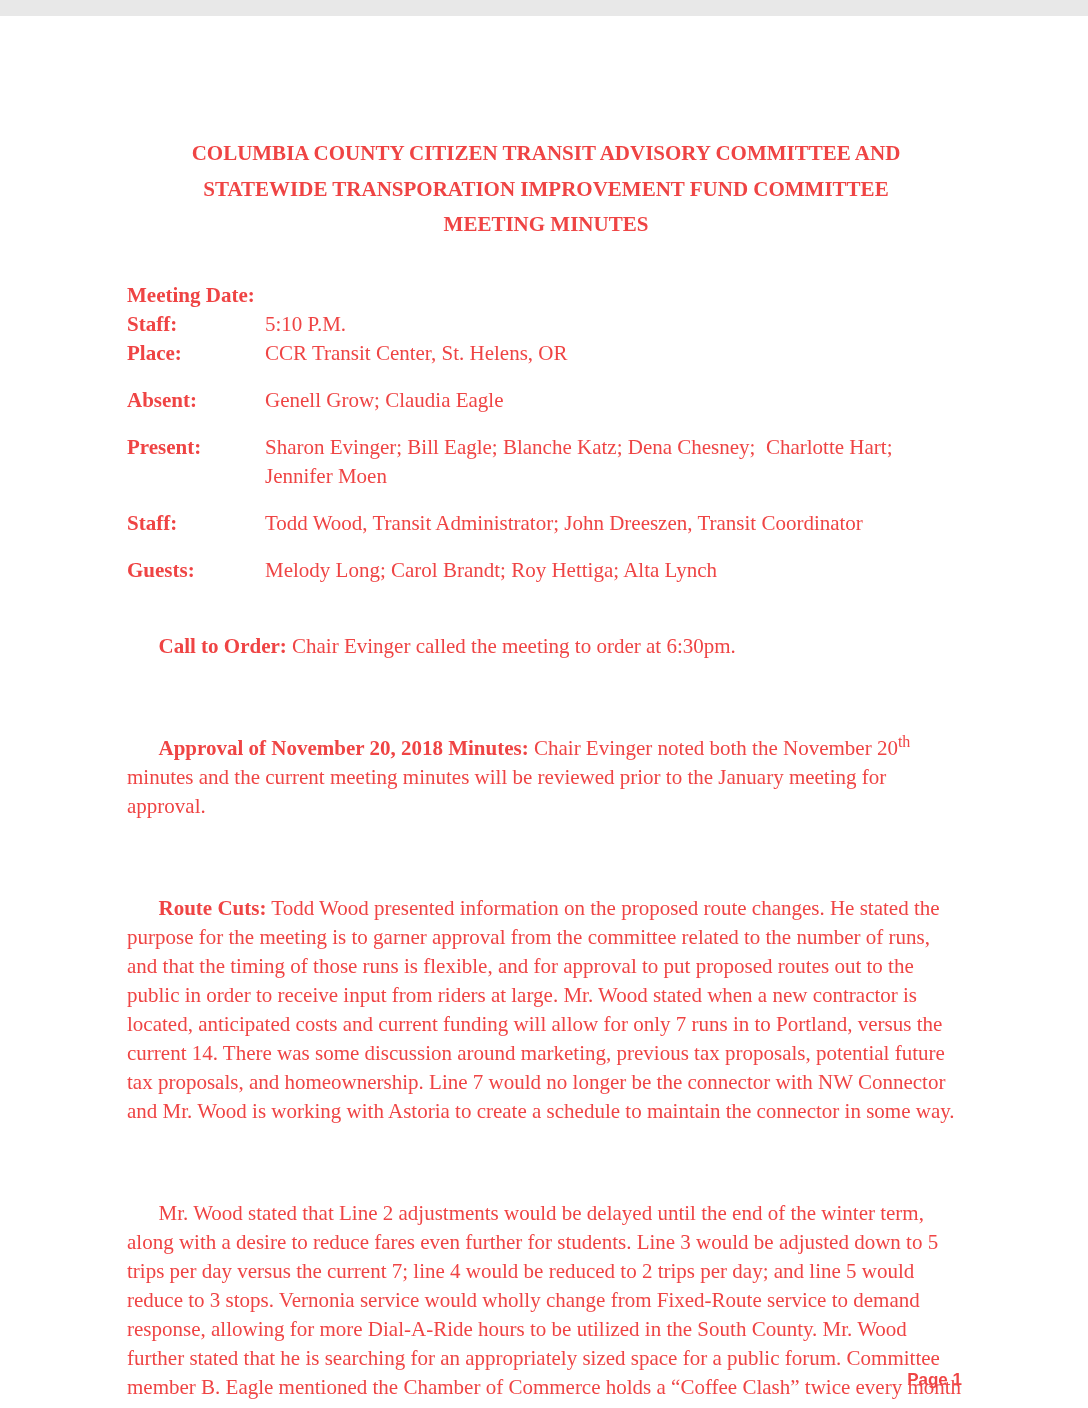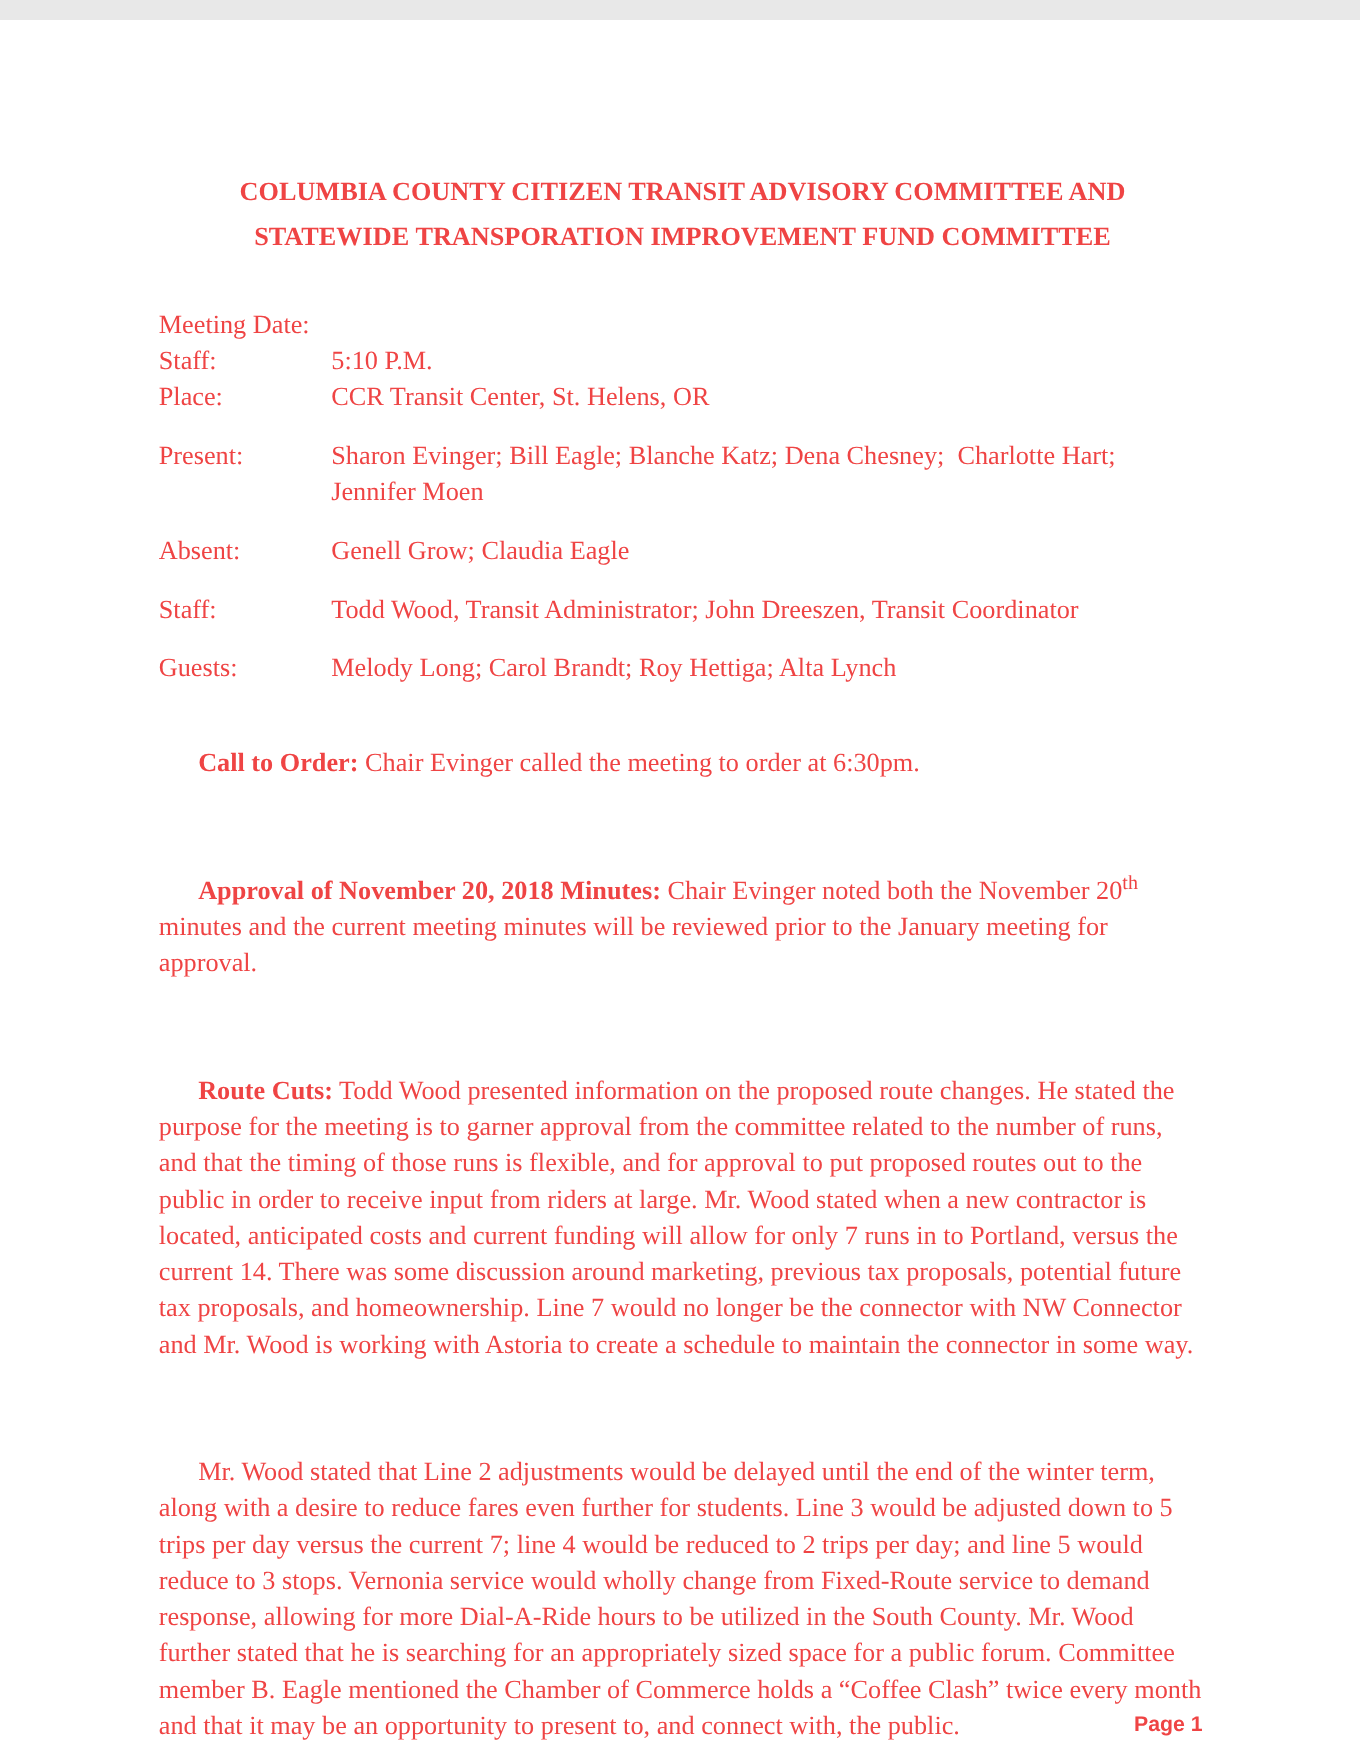--- a/index.html
+++ b/index.html
@@ -26,21 +26,21 @@
     text-align: center;
     font-weight: bold;
     line-height: 35.5px;
     margin-bottom: 38px;
   }
   .meta-row { display: flex; }
   .meta-row.gap { margin-top: 18px; }
   .meta-label {
     flex: 0 0 138px;
     width: 138px;
-    font-weight: normal;
+    font-weight: bold;
   }
   .meta-value {
     flex: 1;
     white-space: pre-wrap;
   }
   .para {
     margin-top: 15px;
     white-space: pre-wrap;
   }
   .para.tight { margin-top: 18px; }
@@ -62,41 +62,42 @@
 </style>
 </head>
 <body>
 
 <div class="page">
   <div class="content">
 
     <div class="doc-title">
       <div>COLUMBIA COUNTY CITIZEN TRANSIT ADVISORY COMMITTEE AND</div>
       <div>STATEWIDE TRANSPORATION IMPROVEMENT FUND COMMITTEE</div>
+      <div>MEETING MINUTES</div>
     </div>
 
     <div class="meta">
       <div class="meta-row">
         <span class="meta-label">Meeting Date:</span>
       </div>
       <div class="meta-row">
         <span class="meta-label">Staff:</span>
         <span class="meta-value">5:10 P.M.</span>
       </div>
       <div class="meta-row">
         <span class="meta-label">Place:</span>
         <span class="meta-value">CCR Transit Center, St. Helens, OR</span>
       </div>
       <div class="meta-row gap">
+        <span class="meta-label">Absent:</span>
+        <span class="meta-value">Genell Grow; Claudia Eagle</span>
+      </div>
+      <div class="meta-row gap">
         <span class="meta-label">Present:</span>
         <span class="meta-value">Sharon Evinger; Bill Eagle; Blanche Katz; Dena Chesney;  Charlotte Hart; Jennifer Moen</span>
-      </div>
-      <div class="meta-row gap">
-        <span class="meta-label">Absent:</span>
-        <span class="meta-value">Genell Grow; Claudia Eagle</span>
       </div>
       <div class="meta-row gap">
         <span class="meta-label">Staff:</span>
         <span class="meta-value">Todd Wood, Transit Administrator; John Dreeszen, Transit Coordinator</span>
       </div>
       <div class="meta-row gap">
         <span class="meta-label">Guests:</span>
         <span class="meta-value">Melody Long; Carol Brandt; Roy Hettiga; Alta Lynch</span>
       </div>
     </div>

